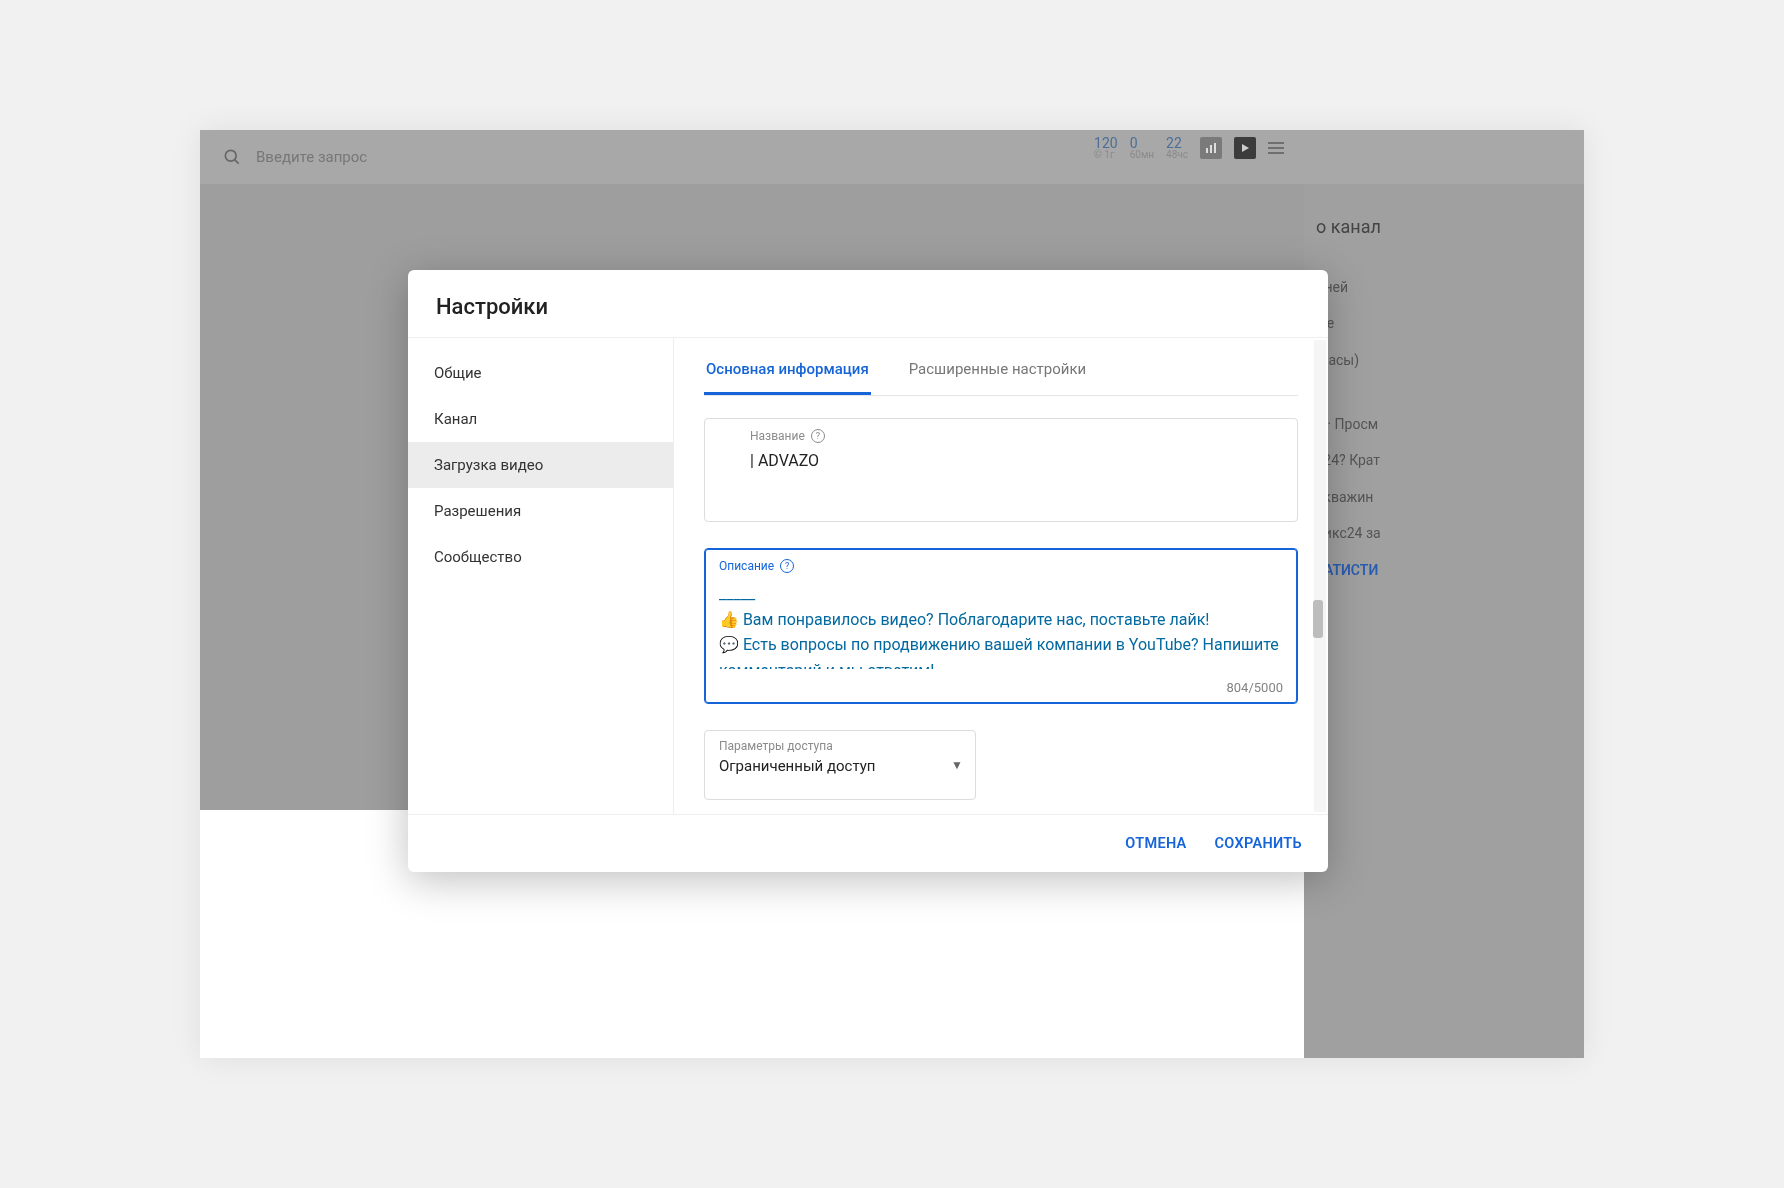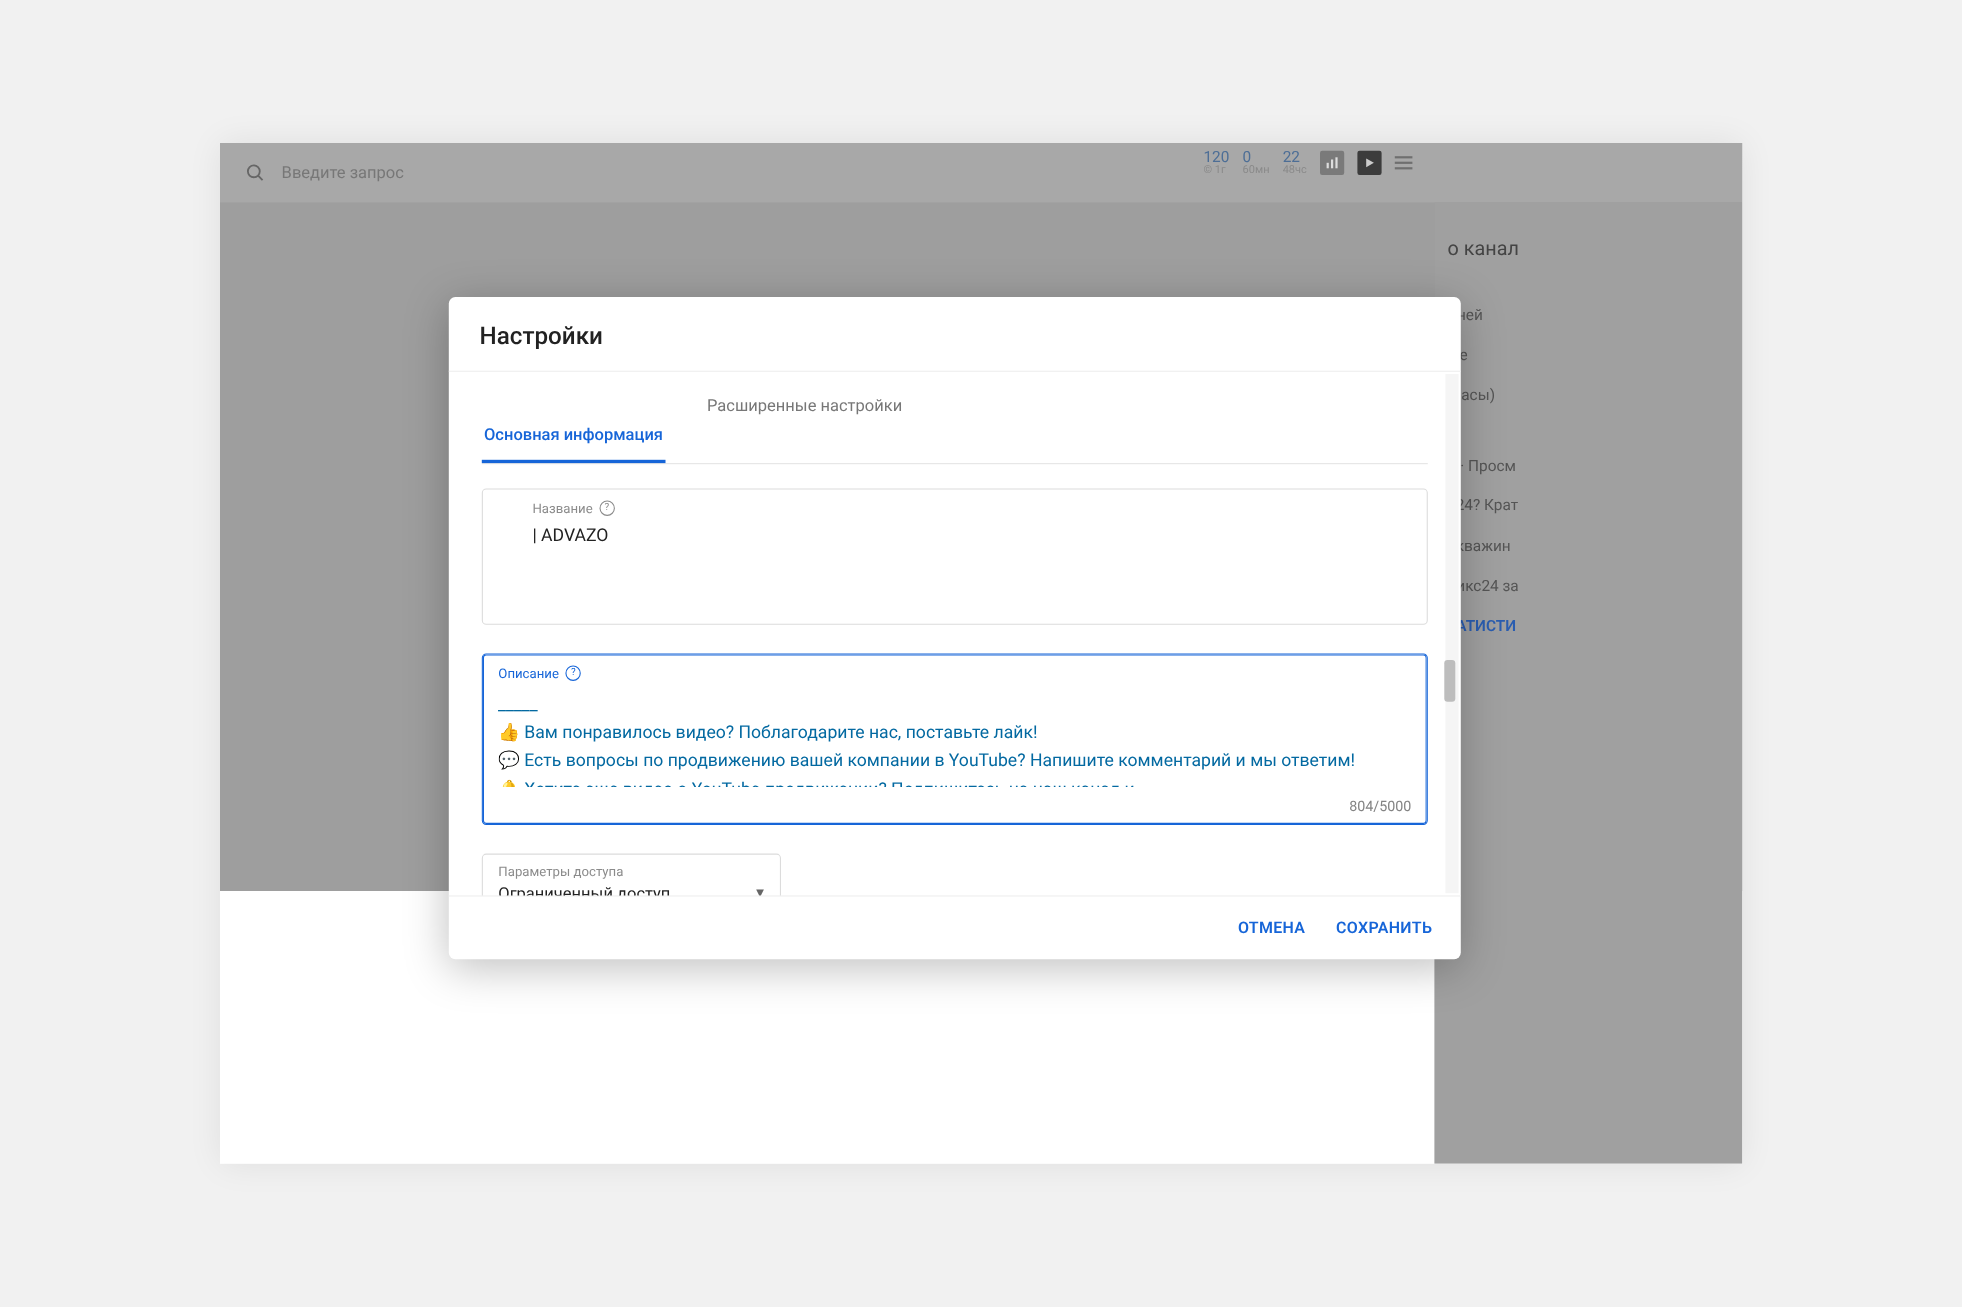--- a/index.html
+++ b/index.html
@@ -58,21 +58,21 @@
   .dlg-side { width:266px; border-right:1px solid #eee; background:#fff; padding-top:12px; }
   .side-item {
     padding:14px 26px; font-size:15px; color:#333; cursor:pointer;
   }
   .side-item.active { background:#ececec; }
 
   
   .dlg-main { flex:1; position:relative; padding:22px 30px 0 30px; overflow:hidden; }
   .tabs { display:flex; gap:36px; border-bottom:1px solid #e5e5e5; margin-bottom:22px; }
   .tab  { padding:0 2px 14px; font-size:15px; color:#777; cursor:pointer; white-space:nowrap; }
-  .tab.active { color:#1665d8; border-bottom:3px solid #1665d8; font-weight:500;margin-top:26px; }
+  .tab.active { color:#1665d8; border-bottom:3px solid #1665d8; font-weight:500; }
 
   .field {
     border:1px solid #dcdcdc; border-radius:4px; padding:10px 14px 14px;
     margin-bottom:26px; position:relative;
   }
   .field.focused { border-color:#1665d8; box-shadow:0 0 0 1px #1665d8 inset; }
   .field .flabel { font-size:12px; color:#8b8b8b; display:flex; align-items:center; gap:6px; }
   .field.focused .flabel { color:#1665d8; }
   .field .help { width:14px; height:14px; border:1.4px solid currentColor; border-radius:50%;
                  display:inline-flex; align-items:center; justify-content:center; font-size:9px; }
@@ -168,32 +168,39 @@
     <div class="blue">ТАТИСТИ</div>
   </div>
 
   <div class="bg-footer-word">YouTube</div>
 
   <div class="dialog">
     <div class="dlg-title">Настройки</div>
 
     <div class="dlg-body">
 
+      <div class="dlg-side">
+        <div class="side-item"><span>Общие</span></div>
+        <div class="side-item"><span>Канал</span></div>
+        <div class="side-item active"><span>Загрузка видео</span></div>
+        <div class="side-item"><span>Разрешения</span></div>
+        <div class="side-item"><span>Сообщество</span></div>
+      </div>
 
       <div class="dlg-main">
         <div class="main-scroll-track">
           <div class="main-scroll-thumb"></div>
         </div>
 
         <div class="tabs">
           <div class="tab active"><span>Основная информация</span></div>
           <div class="tab"><span>Расширенные настройки</span></div>
         </div>
 
-        <div class="field" style="height:124px;padding-left:45px;">
+        <div class="field" style="height:104px;padding-left:45px;">
           <div class="flabel">
             <span>Название</span>
             <span class="help">?</span>
           </div>
           <div class="ftext">| ADVAZO</div>
         </div>
 
         <div class="field focused" style="padding-bottom:30px;">
           <div class="flabel">
             <span>Описание</span>

